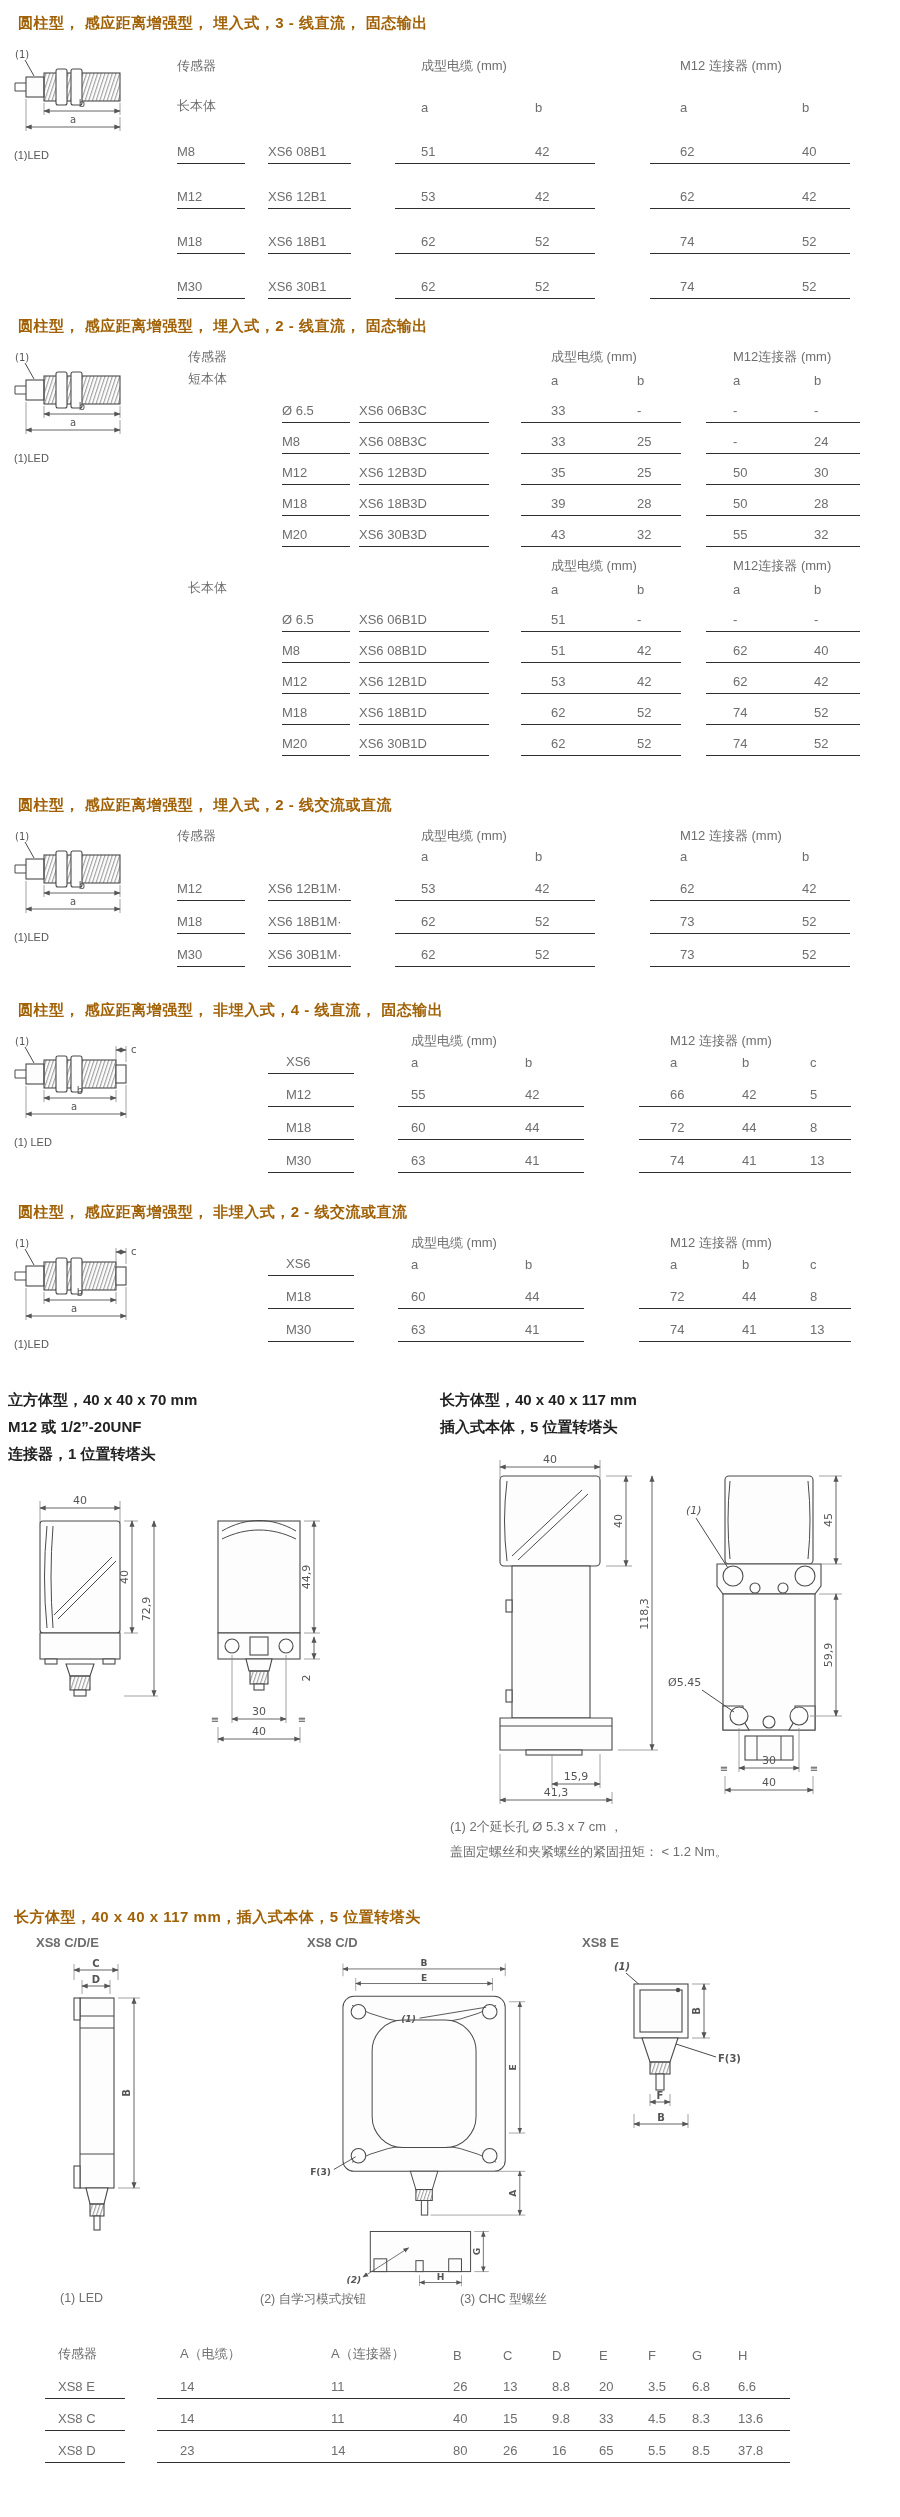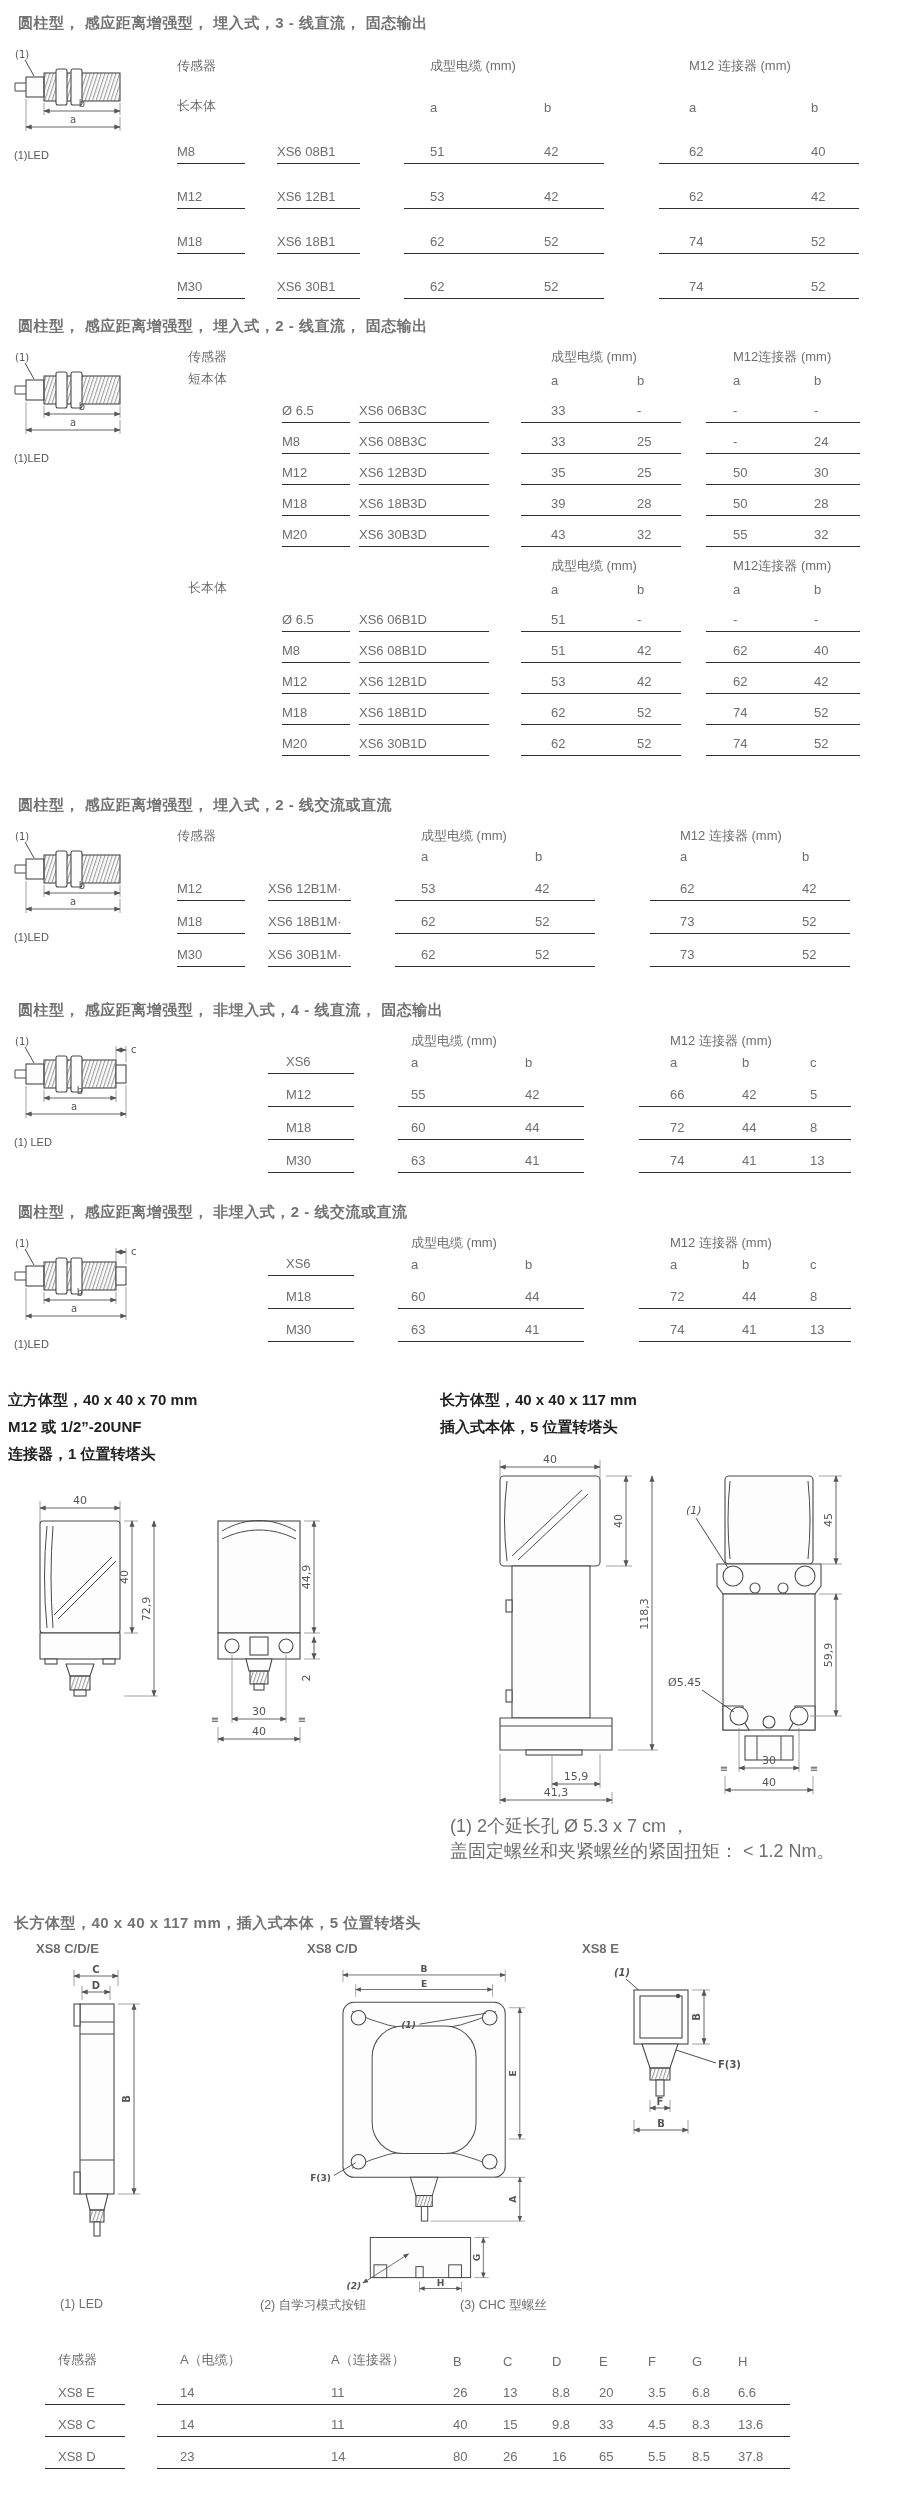--- a/index.html
+++ b/index.html
@@ -1,36 +1,36 @@
 <!DOCTYPE html>
 <html><head>
 <meta charset="utf-8">
 <style>
   html,body{margin:0;padding:0;background:#fff;}
   body{width:900px;min-height:2517px;font-family:"Liberation Sans","DejaVu Sans",sans-serif;color:#333;}
   .sec{position:relative;}
-  .sec-title{font-size:15px;font-weight:bold;color:#737373;margin:0;padding:0 0 0 18px;letter-spacing:.5px;}
+  .sec-title{font-size:15px;font-weight:bold;color:#a16207;margin:0;padding:0 0 0 18px;letter-spacing:.5px;}
   .secbody{display:flex;margin-top:12px;}
   .figcol{width:145px;flex:none;padding:4px 0 0 12px;box-sizing:border-box;}
   .lednote{font-size:11px;color:#555;margin:10px 0 0 2px;white-space:nowrap;}
   
   .tbl{}
   .trow{display:flex;align-items:flex-end;}
   .tgrp{display:flex;align-items:flex-end;border-bottom:1px solid #2f2f2f;box-sizing:border-box;padding-bottom:4px;}
   .thead .tgrp{border-bottom:none;}
   .thead .tgrp.u{border-bottom:1px solid #2f2f2f;}
   .tgrp:empty{border-bottom:none;padding:0;}
   .tcell{display:block;white-space:nowrap;font-size:13px;color:#6e6e6e;}
   .h1{height:34px}.h2{height:40px}.hs1{height:30px}.hs2{height:38px}.hl1{height:26px}.hl2{height:34px}
   .tb-s1{margin-left:32px}
   .tb-s1 .trow{height:45px}
   .tb-s1 .trow.thead{height:auto}
   .tb-s1 .thead.h1{height:34px}.tb-s1 .thead.h2{height:40px}
   .tb-s1 .c1{width:68px}
-  .tb-s1 .c2{width:83px;margin-left:32px}
+  .tb-s1 .c2{width:83px;margin-left:23px}
   .tb-s1 .c3{width:200px;margin-left:44px;padding-left:26px}
   .tb-s1 .c3 .tcell:nth-child(1){width:114px}
   .tb-s1 .c4{width:200px;margin-left:55px;padding-left:30px}
   .tb-s1 .c4 .tcell:nth-child(1){width:122px}
   .tb-s2{margin-left:43px}
   .tb-s2 .trow{height:31px}
   .tb-s2 .trow.thead{height:auto}
   .tb-s2 .c1{width:94px}
   .tb-s2 .c2{width:68px}
   .tb-s2 .c3{width:130px;margin-left:9px}
@@ -67,21 +67,21 @@
   .tb-bot .c2 .tcell:nth-child(4){width:49px}
   .tb-bot .c2 .tcell:nth-child(5){width:47px}
   .tb-bot .c2 .tcell:nth-child(6){width:49px}
   .tb-bot .c2 .tcell:nth-child(7){width:44px}
   .tb-bot .c2 .tcell:nth-child(8){width:46px}
   
   .sec6{display:flex;padding-top:36px;}
   .s6col-l{width:440px;flex:none;padding-left:8px;box-sizing:border-box;}
   .s6col-r{flex:1;}
   .s6title{font-size:15px;font-weight:bold;color:#222;line-height:27px;margin:0;}
-  .s6notes{font-size:18px;color:#6e6e6e;line-height:25px;margin:6px 0 14px 10px;}
+  .s6notes{font-size:13px;color:#6e6e6e;line-height:25px;margin:6px 0 8px 10px;}
   
   .s7figs{position:relative;height:350px;margin-top:8px;}
   .s7fig{position:absolute;top:0;font-weight:bold;}
   .s7label{font-size:13px;color:#6e6e6e;margin:0 0 8px 12px;}
   .s7notes{position:relative;height:26px;margin-top:6px;}
   .s7note{position:absolute;top:0;font-size:12.5px;color:#6e6e6e;white-space:nowrap;}
   
   svg text{font-family:"DejaVu Sans",sans-serif;}
   .ln{stroke:#4a4a4a;fill:none;stroke-width:1;}
   .shape{fill:#fdfdfd;stroke:#4a4a4a;stroke-width:1.1;}

